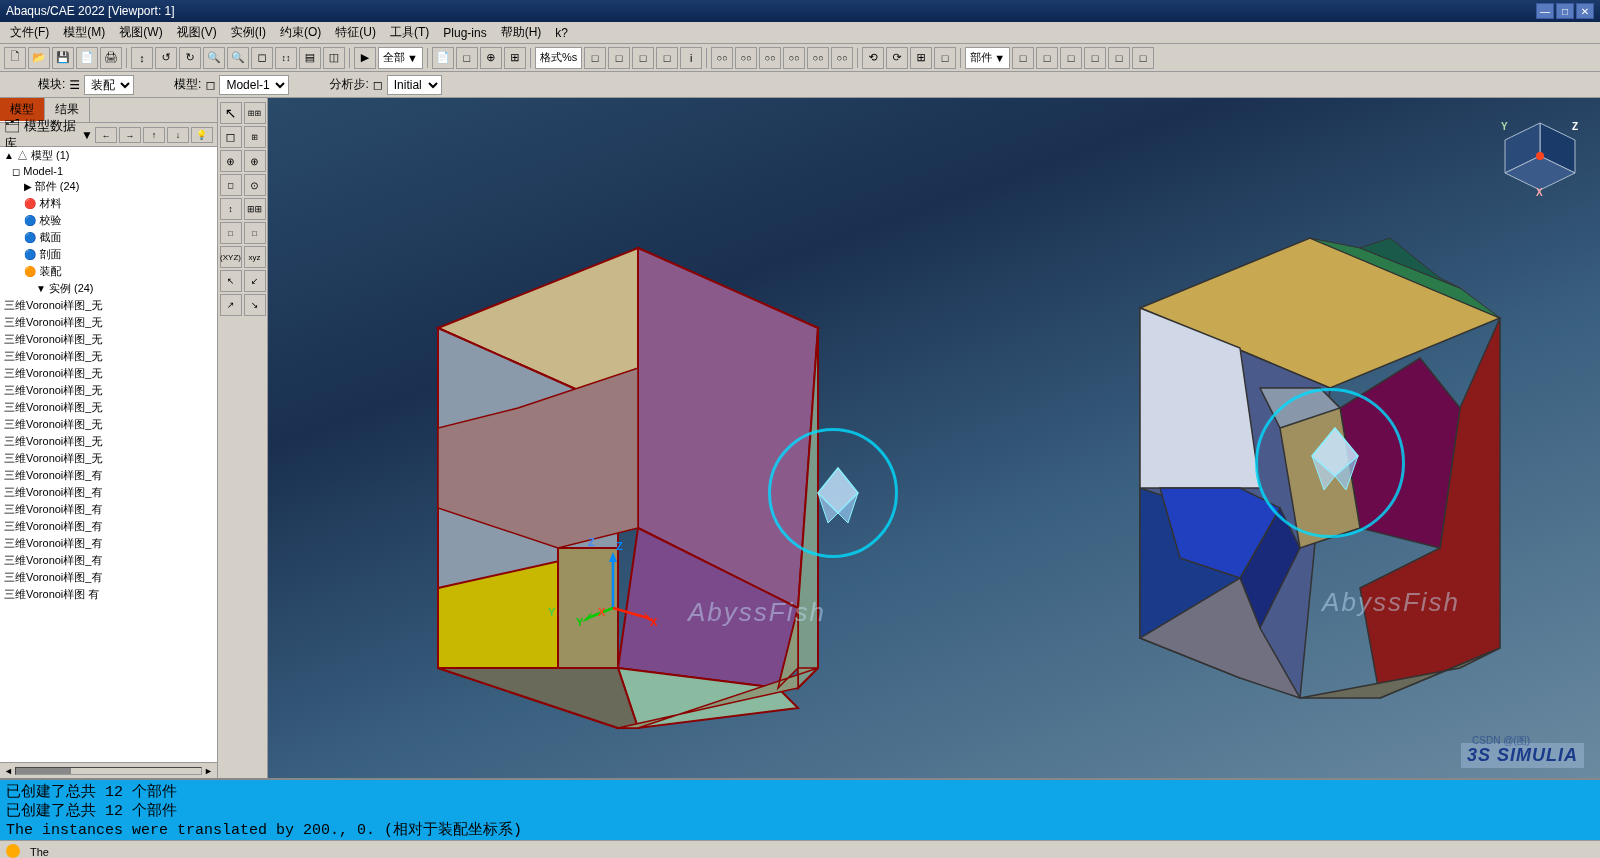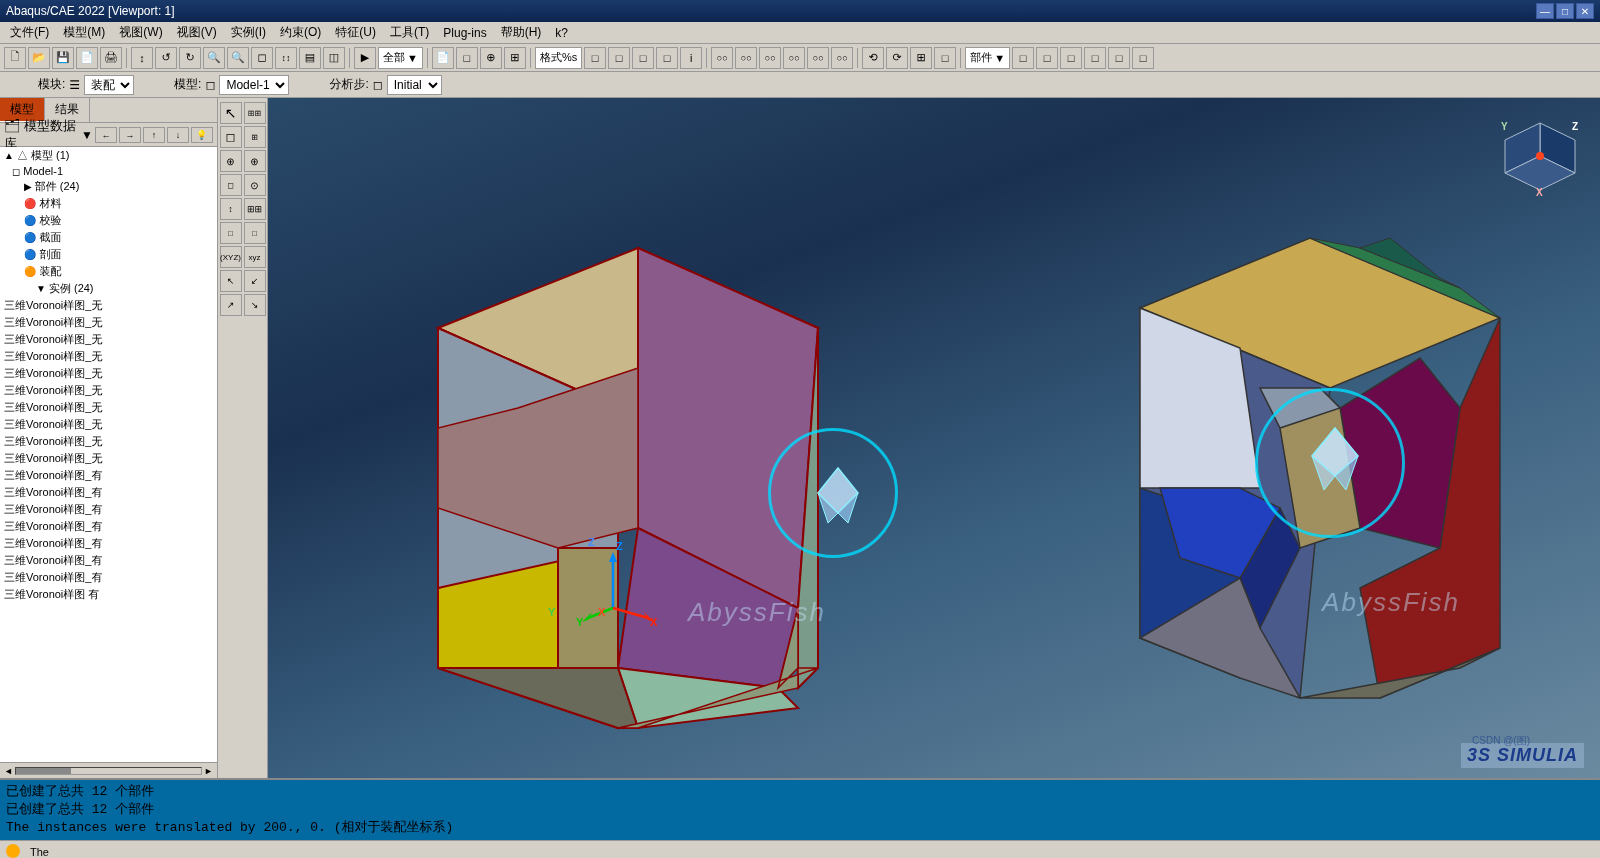--- a/index.html
+++ b/index.html
@@ -229,23 +229,23 @@
       height: 80px;
       background: #fff;
       border-top: 2px solid #888;
       display: flex;
       flex-direction: column;
     }
     #bottom-scroll {
       flex: 1;
       overflow-y: auto;
       padding: 2px 6px;
-      font-size: 13px;
+      font-size: 15px;
       font-family: 'Courier New', monospace;
-      background: #0369a1;
+      background: #0ea5e9;
     }
     #bottom-statusbar {
       height: 18px;
       background: #d4d0c8;
       border-top: 1px solid #999;
       display: flex;
       align-items: flex-end;
       padding: 0 6px;
       font-size: 11px;
       gap: 10px;

